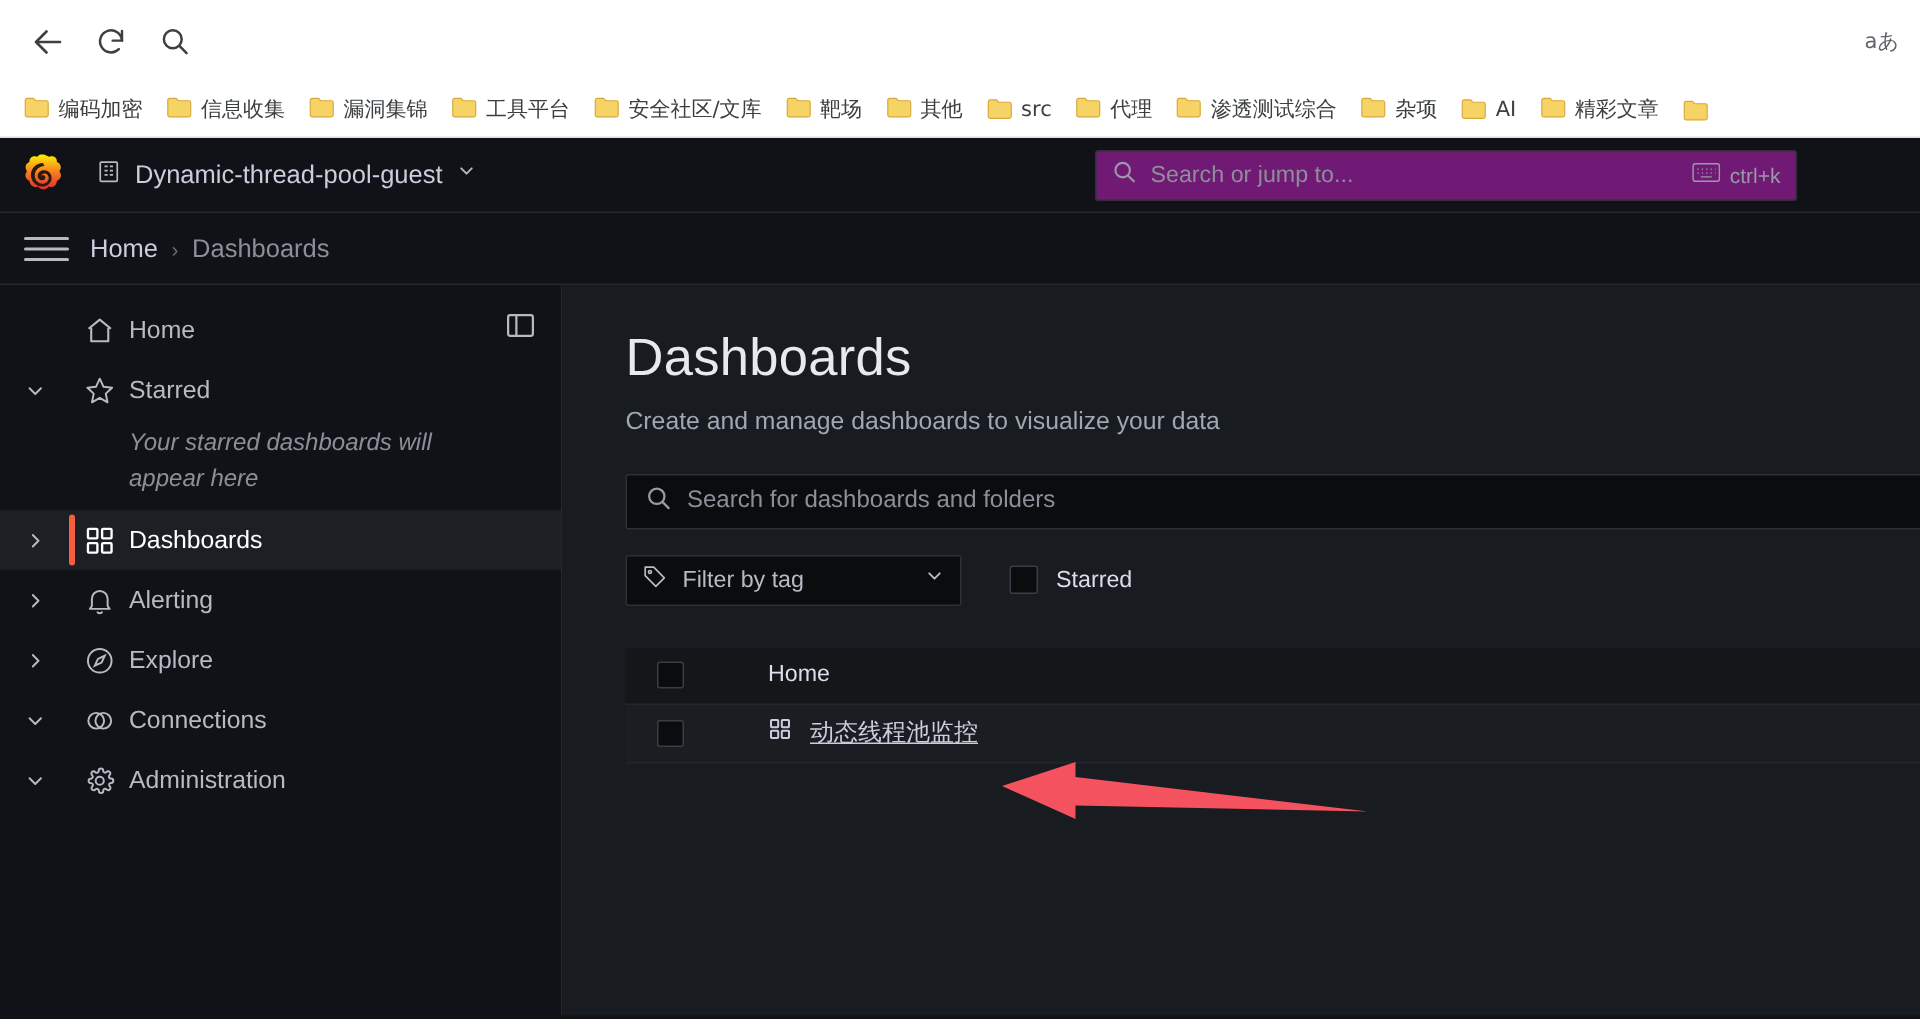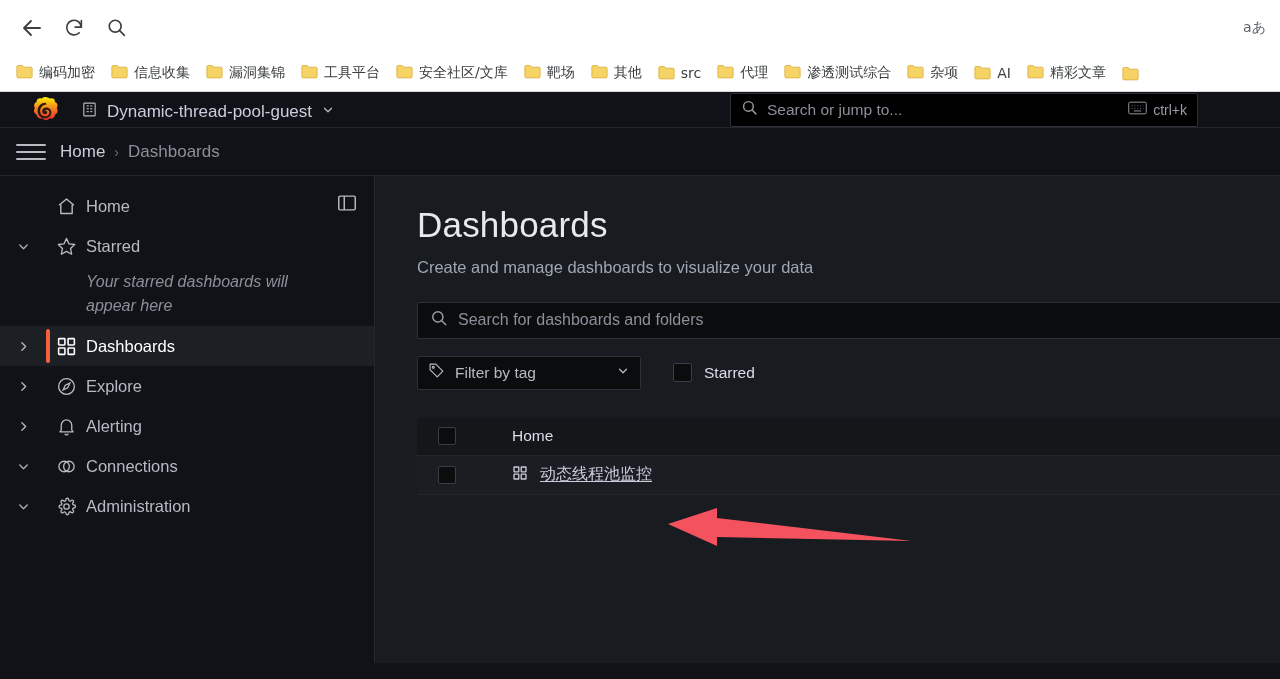--- a/index.html
+++ b/index.html
@@ -60,35 +60,35 @@
   .bookmark-label {
     font-size: 14px; color: #3c4043;
     font-family: "DejaVu Sans", sans-serif;
   }
   .folder-ico { flex: 0 0 auto; display: block; }
 
   
   .app { width: 1280px; height: 587px; background: #111217; position: relative; }
 
   .topnav {
-    height: 36px; background: #111217;
+    height: 50px; background: #111217;
     border-bottom: 1px solid #24262b;
-    display: flex; align-items: flex-end; padding: 0 29px;
+    display: flex; align-items: center; padding: 0 12px;
     position: relative;
   }
   .gf-logo { width: 32px; height: 32px; flex: 0 0 auto; margin-right: 12px; }
   .org-sel {
     display: flex; align-items: center; gap: 9px;
     padding: 5px 8px; border-radius: 3px; cursor: pointer;
   }
   .org-name { font-size: 17px; color: #ccccdc; white-space: nowrap; }
   .topnav-search {
     position: absolute; left: 730px; top: 50%; transform: translateY(-50%);
     width: 468px; height: 34px;
-    background: #000000; border: 1px solid #2e3036; border-radius: 2px;
+    background: #701a75; border: 1px solid #2e3036; border-radius: 2px;
     display: flex; align-items: center; padding: 0 10px; cursor: text;
   }
   .topnav-search .ph {
     font-size: 15.5px; color: #8e8e9a; margin-left: 9px; flex: 1 1 auto;
   }
   .kbd-hint { display: flex; align-items: center; gap: 6px; }
   .kbd-hint span { font-size: 14px; color: #9a9aa5; }
 
   .breadcrumb-bar {
     height: 48px; background: #111217;
@@ -447,40 +447,40 @@
             </span>
             <span class="nav-label">Dashboards</span>
           </div>
           <div class="nav-item">
             <span class="nav-chevron">
               <svg width="13" height="13" viewBox="0 0 24 24" fill="none" stroke="#b9b9c4" stroke-width="2.4" stroke-linecap="round" stroke-linejoin="round">
                 <polyline points="9 5 16 12 9 19"></polyline>
               </svg>
             </span>
             <span class="nav-ico">
-              <svg width="21" height="21" viewBox="0 0 24 24" fill="none" stroke="#b9b9c4" stroke-width="1.5">
-                <circle cx="12" cy="12" r="9"></circle>
-                <polygon points="15.8 8.2 10.6 10.6 8.2 15.8 13.4 13.4" fill="none"></polygon>
-              </svg>
-            </span>
-            <span class="nav-label">Explore</span>
+              <svg width="21" height="21" viewBox="0 0 24 24" fill="none" stroke="#b9b9c4" stroke-width="1.5" stroke-linejoin="round">
+                <path d="M18 16V10.5a6 6 0 1 0-12 0V16l-1.5 2.2h15L18 16z"></path>
+                <path d="M10 20.3a2.2 2.2 0 0 0 4 0"></path>
+              </svg>
+            </span>
+            <span class="nav-label">Alerting</span>
           </div>
           <div class="nav-item">
             <span class="nav-chevron">
               <svg width="13" height="13" viewBox="0 0 24 24" fill="none" stroke="#b9b9c4" stroke-width="2.4" stroke-linecap="round" stroke-linejoin="round">
                 <polyline points="9 5 16 12 9 19"></polyline>
               </svg>
             </span>
             <span class="nav-ico">
-              <svg width="21" height="21" viewBox="0 0 24 24" fill="none" stroke="#b9b9c4" stroke-width="1.5" stroke-linejoin="round">
-                <path d="M18 16V10.5a6 6 0 1 0-12 0V16l-1.5 2.2h15L18 16z"></path>
-                <path d="M10 20.3a2.2 2.2 0 0 0 4 0"></path>
-              </svg>
-            </span>
-            <span class="nav-label">Alerting</span>
+              <svg width="21" height="21" viewBox="0 0 24 24" fill="none" stroke="#b9b9c4" stroke-width="1.5">
+                <circle cx="12" cy="12" r="9"></circle>
+                <polygon points="15.8 8.2 10.6 10.6 8.2 15.8 13.4 13.4" fill="none"></polygon>
+              </svg>
+            </span>
+            <span class="nav-label">Explore</span>
           </div>
           <div class="nav-item">
             <span class="nav-chevron">
               <svg width="13" height="13" viewBox="0 0 24 24" fill="none" stroke="#b9b9c4" stroke-width="2.4" stroke-linecap="round" stroke-linejoin="round">
                 <polyline points="5 9 12 16 19 9"></polyline>
               </svg>
             </span>
             <span class="nav-ico">
               <svg width="21" height="21" viewBox="0 0 24 24" fill="none" stroke="#b9b9c4" stroke-width="1.5">
                 <circle cx="9.3" cy="12" r="6"></circle>

